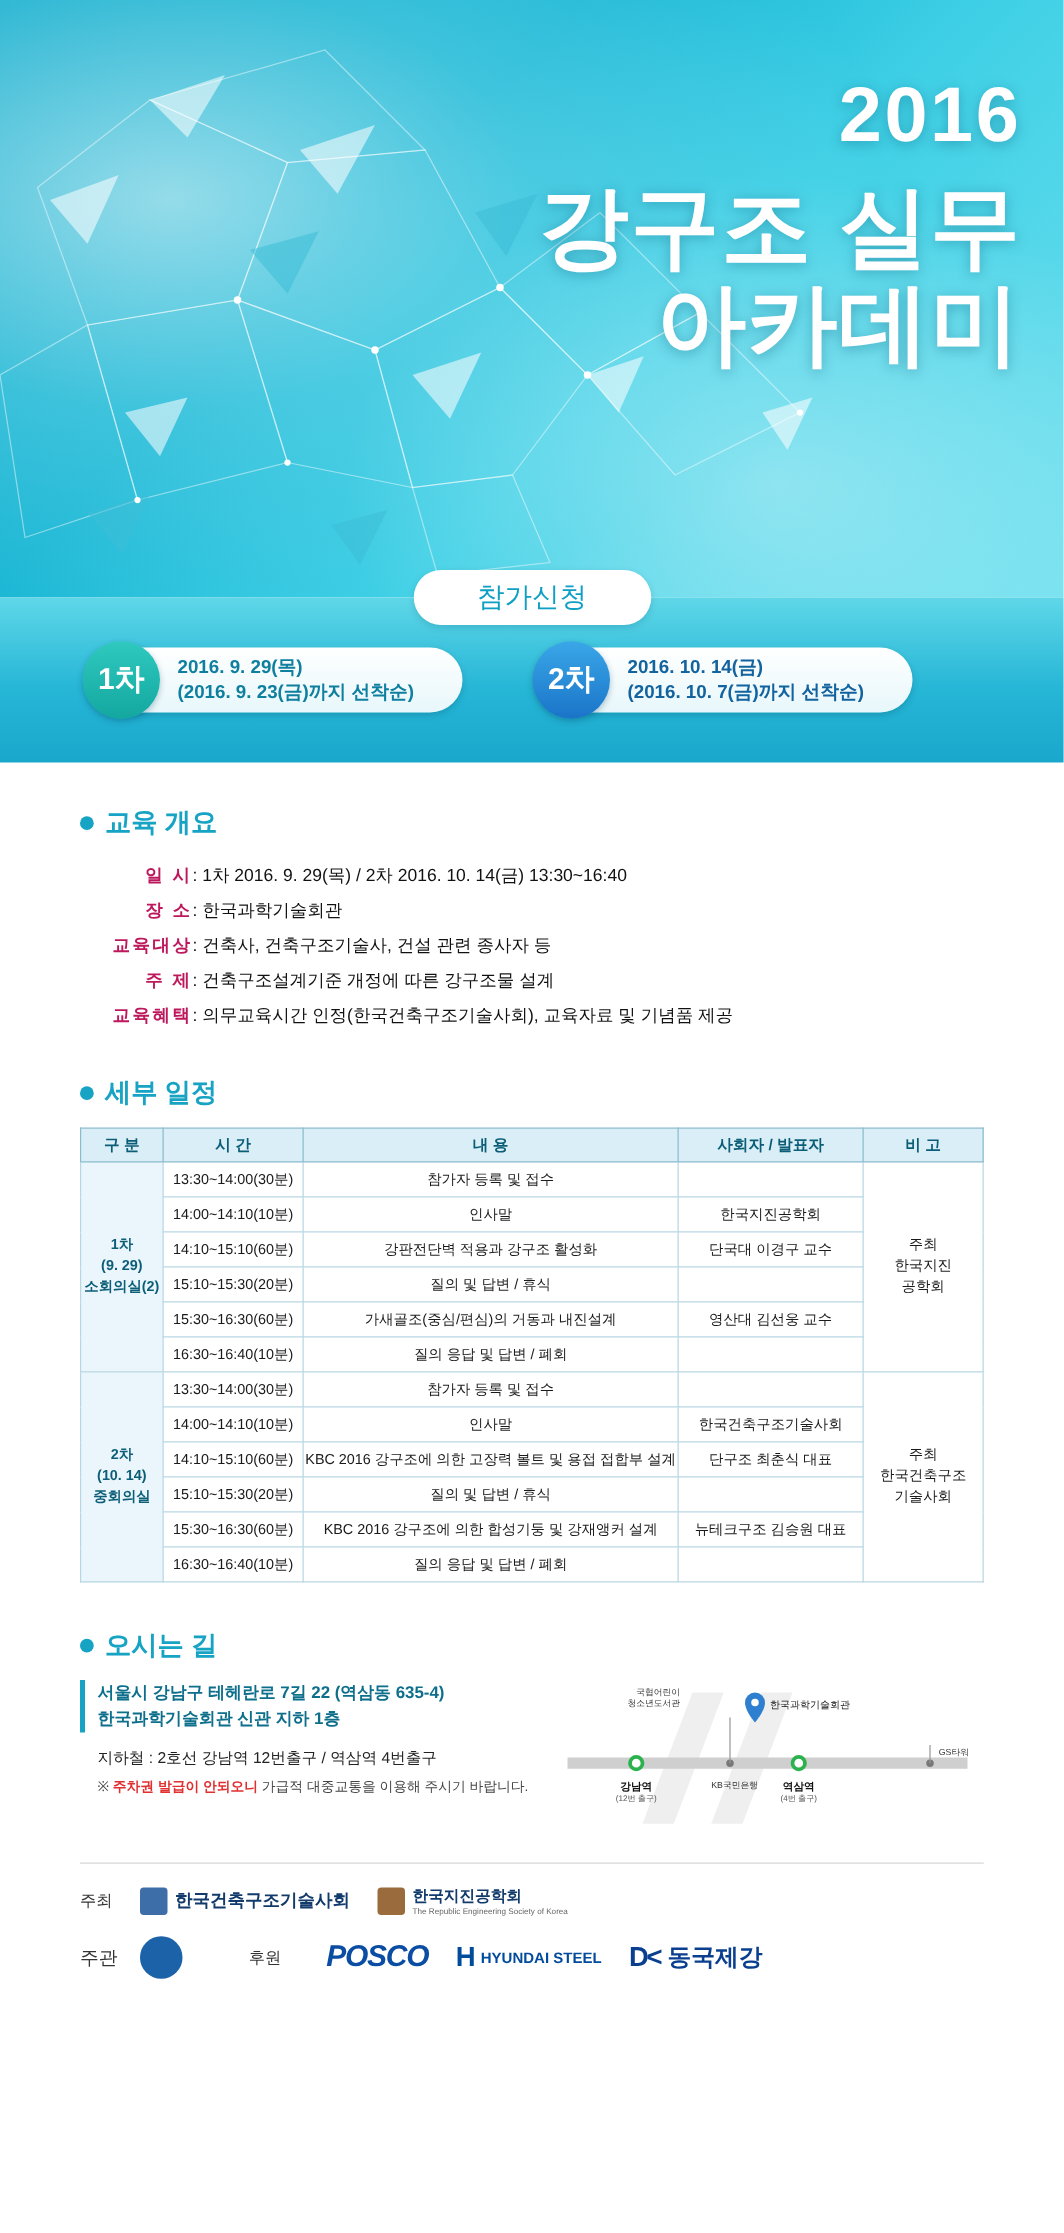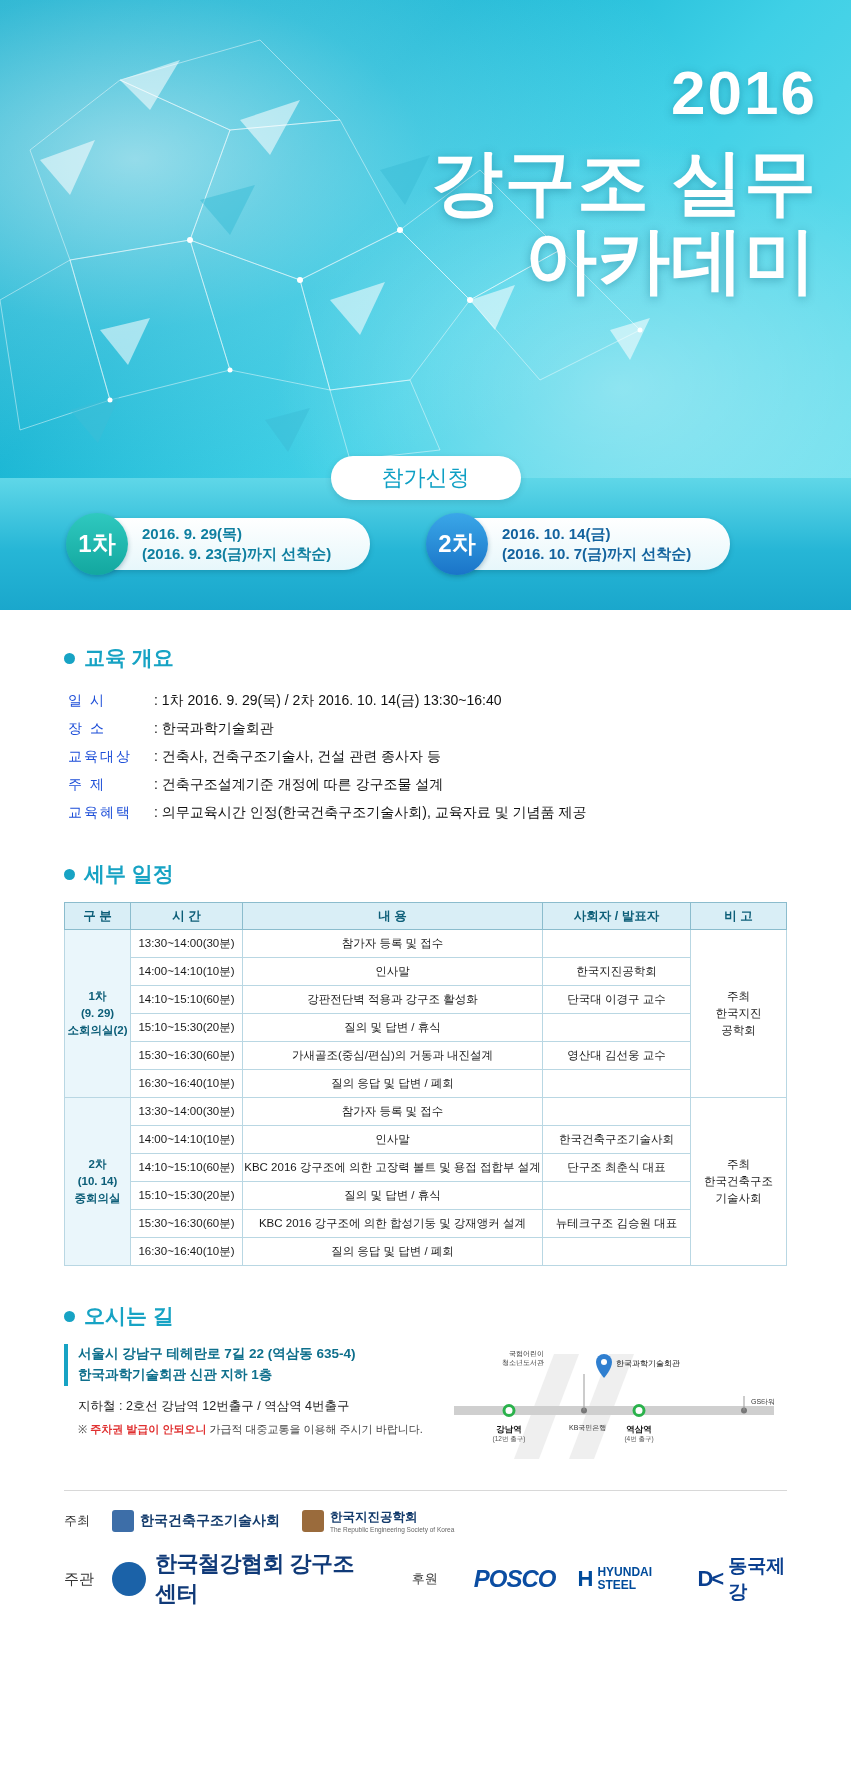--- a/index.html
+++ b/index.html
@@ -126,21 +126,21 @@
   }
   .sec-title .dot {
     width: 11px; height: 11px;
     border-radius:50%;
     background:#17a3c4;
     margin-right: 9px;
   }
 
   .info-list { margin: 0 0 8px 4px; }
   .info-row { display:flex; font-size: 14px; line-height: 2.0; }
-  .info-label { width: 86px; font-weight: normal; color:#1d4ed8; letter-spacing: 2px; flex: none; }
+  .info-label { width: 86px; font-weight: bold; color:#be185d; letter-spacing: 2px; flex: none; text-align: right; }
   .info-value { color:#111; }
 
   
   table.sched {
     width: 100%;
     border-collapse: collapse;
     font-size: 11.5px;
     margin-top: 1px;
   }
   table.sched th {
@@ -496,21 +496,20 @@
         <div class="org-name sm">한국지진공학회</div>
         <div class="org-sub">The Republic Engineering Society of Korea</div>
       </div>
     </div>
   </div>
 
   <div class="f-row">
     <div class="f-label big">주관</div>
     <div class="org-chip">
       <div class="big-org-mark"></div>
-      <div class="big-org-name">한국철강협회 강구조센터</div>
     </div>
     <div class="f-label" style="margin-left:22px;">후원</div>
     <div class="sponsor">
       <div class="posco">POSCO</div>
       <div class="hsteel">
         <span class="h">H</span>
         <span>HYUNDAI STEEL</span>
       </div>
       <div class="dk">
         <span class="dkmark">D&lt;</span>

